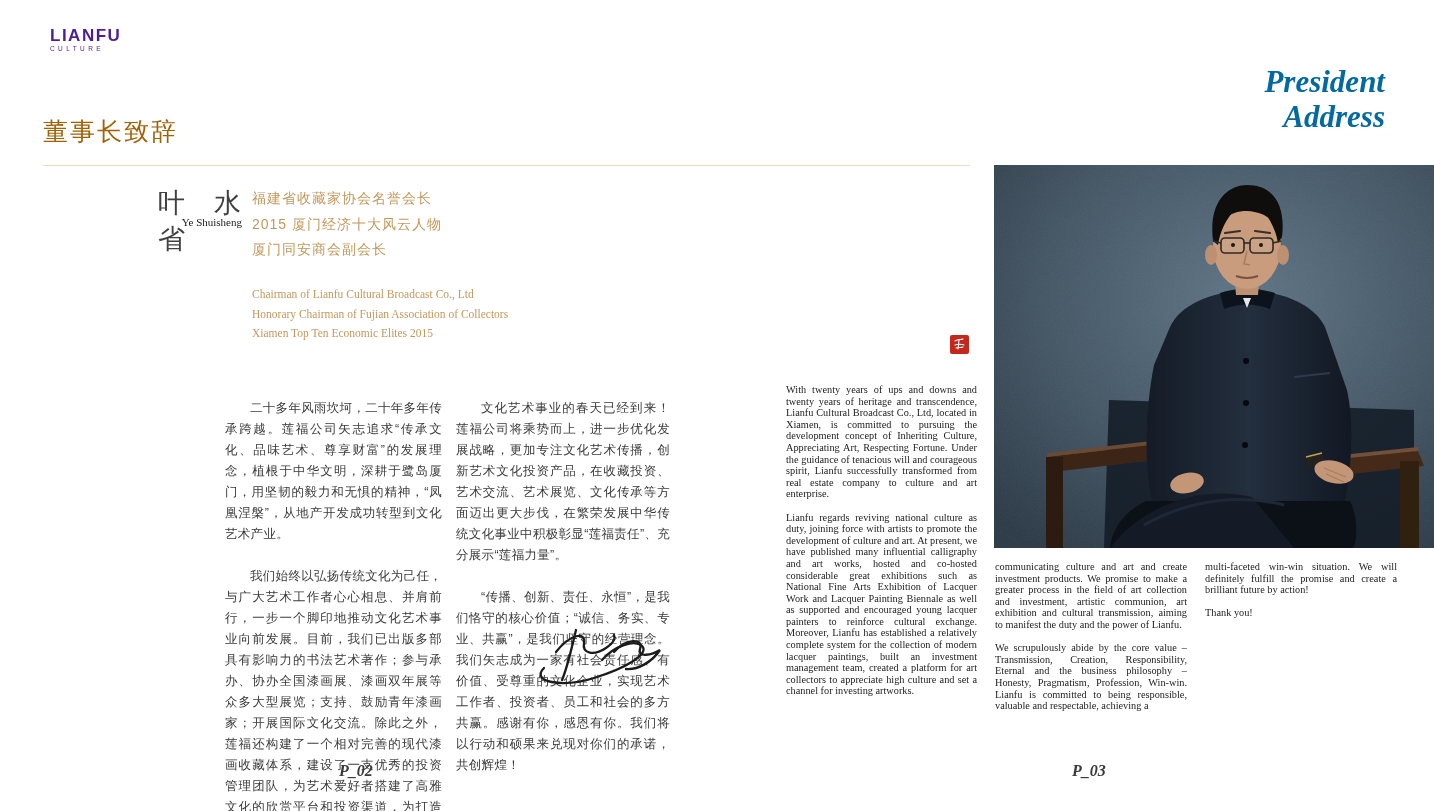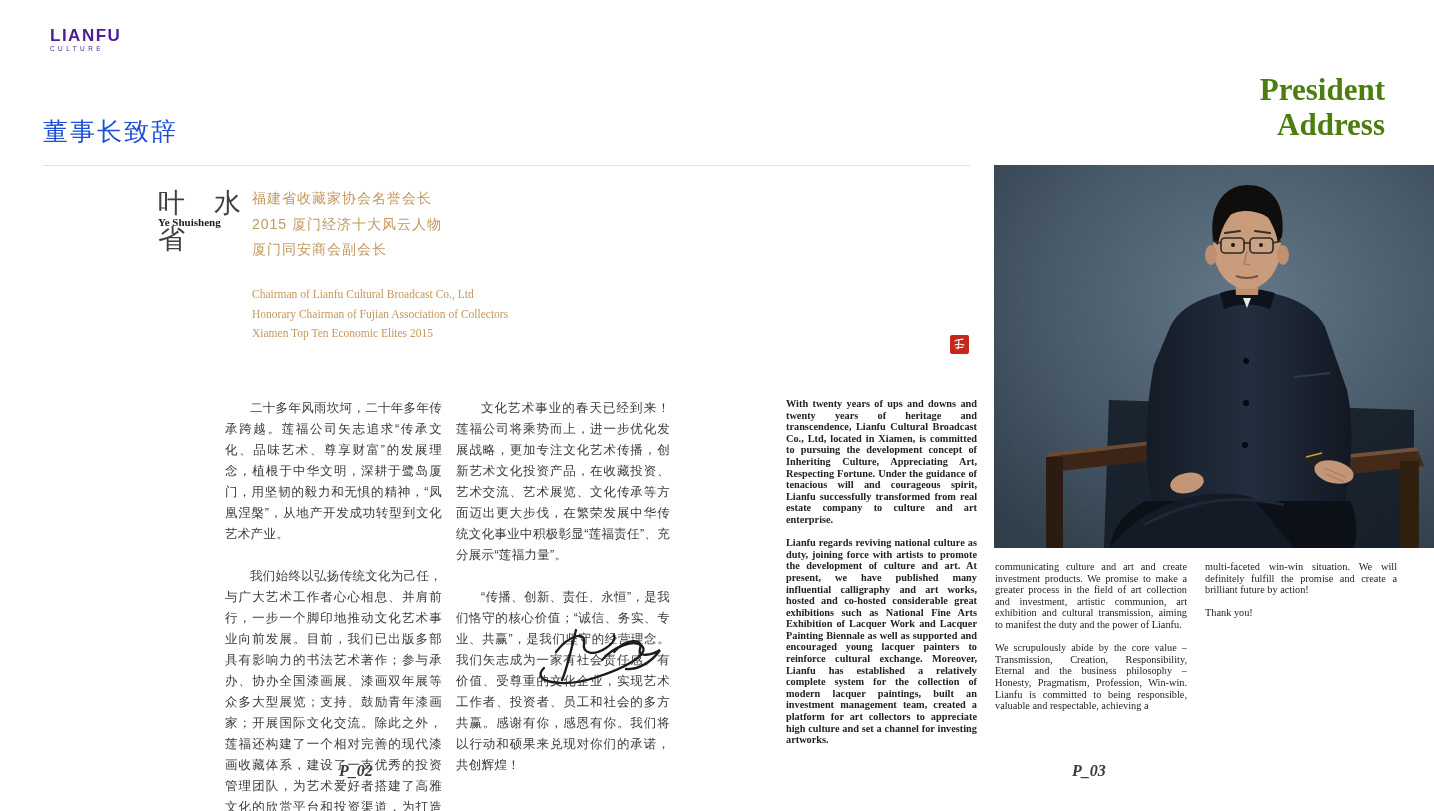--- a/index.html
+++ b/index.html
@@ -9,54 +9,54 @@
     font-family:"Liberation Sans","DejaVu Sans",sans-serif;color:#333;
   }
   .abs{position:absolute;}
 
   
   .logo{left:50px;top:27px;color:#4c1d95;}
   .logo-main{font-size:17px;font-weight:bold;letter-spacing:1.5px;line-height:17px;}
   .logo-sub{font-size:6.5px;letter-spacing:3.4px;margin-top:1px;}
 
   
-  .heading{left:43px;top:115px;font-size:25px;letter-spacing:2px;color:#1d4ed8;font-weight:500;}
+  .heading{left:43px;top:115px;font-size:25px;letter-spacing:2px;color:#a16207;font-weight:500;}
   .rule{left:43px;top:165px;width:927px;height:1px;background:#eadfc6;}
 
   
-  .pres{right:49px;top:72px;text-align:right;color:#4d7c0f;
+  .pres{right:49px;top:64px;text-align:right;color:#0369a1;
     font-family:"Liberation Serif","DejaVu Serif",serif;
-    font-weight:bold;font-size:31px;line-height:35px;}
+    font-style:italic;font-weight:bold;font-size:31px;line-height:35px;}
 
   
   .name-cn{left:158px;top:185px;width:84px;text-align:justify;text-align-last:justify;
     font-size:27px;letter-spacing:1px;color:#404040;font-weight:400;}
-  .name-en{left:158px;top:216px;width:84px;text-align:left;
-    font-family:"Liberation Serif","DejaVu Serif",serif;font-weight:bold;font-size:11px;color:#1a1a1a;}
+  .name-en{left:158px;top:216px;width:84px;text-align:right;
+    font-family:"Liberation Serif","DejaVu Serif",serif;font-weight:normal;font-size:11px;color:#1a1a1a;}
   .titles-cn{left:252px;top:186px;color:#c3985c;font-size:14px;letter-spacing:1px;}
   .titles-cn .t{line-height:25.5px;margin-bottom:0;height:25.5px;}
   .titles-en{left:252px;top:285px;color:#c3985c;
     font-family:"Liberation Serif","DejaVu Serif",serif;font-size:11.5px;}
   .titles-en .t{height:19.5px;line-height:19.5px;}
 
   
   .seal{left:950px;top:335px;width:19px;height:19px;background:#c4281a;border-radius:2px;
     display:flex;align-items:center;justify-content:center;}
 
   
   .cn-col{width:217px;font-size:12.5px;line-height:21px;text-align:justify;color:#3a3a3a;letter-spacing:.3px;}
   .cn-col p{margin:2px 0 21px 0;text-indent:2em;}
   .cn-col1{left:225px;top:396px;}
   .cn-col2{left:456px;top:396px;width:214px;}
 
   
   .en-col{width:192px;font-family:"Liberation Serif","DejaVu Serif",serif;
     font-size:10.3px;line-height:11.6px;text-align:justify;color:#222;}
   .en-col p{margin:0 0 11.6px 0;}
-  .en-col1{left:786px;top:398px;width:191px;font-weight:bold;}
+  .en-col1{left:786px;top:384px;width:191px;}
   .en-col2{left:995px;top:561px;}
   .en-col3{left:1205px;top:561px;}
 
   
   .sig{left:528px;top:618px;}
 
   
   .photo{left:994px;top:165px;width:440px;height:383px;overflow:hidden;}
 
   

